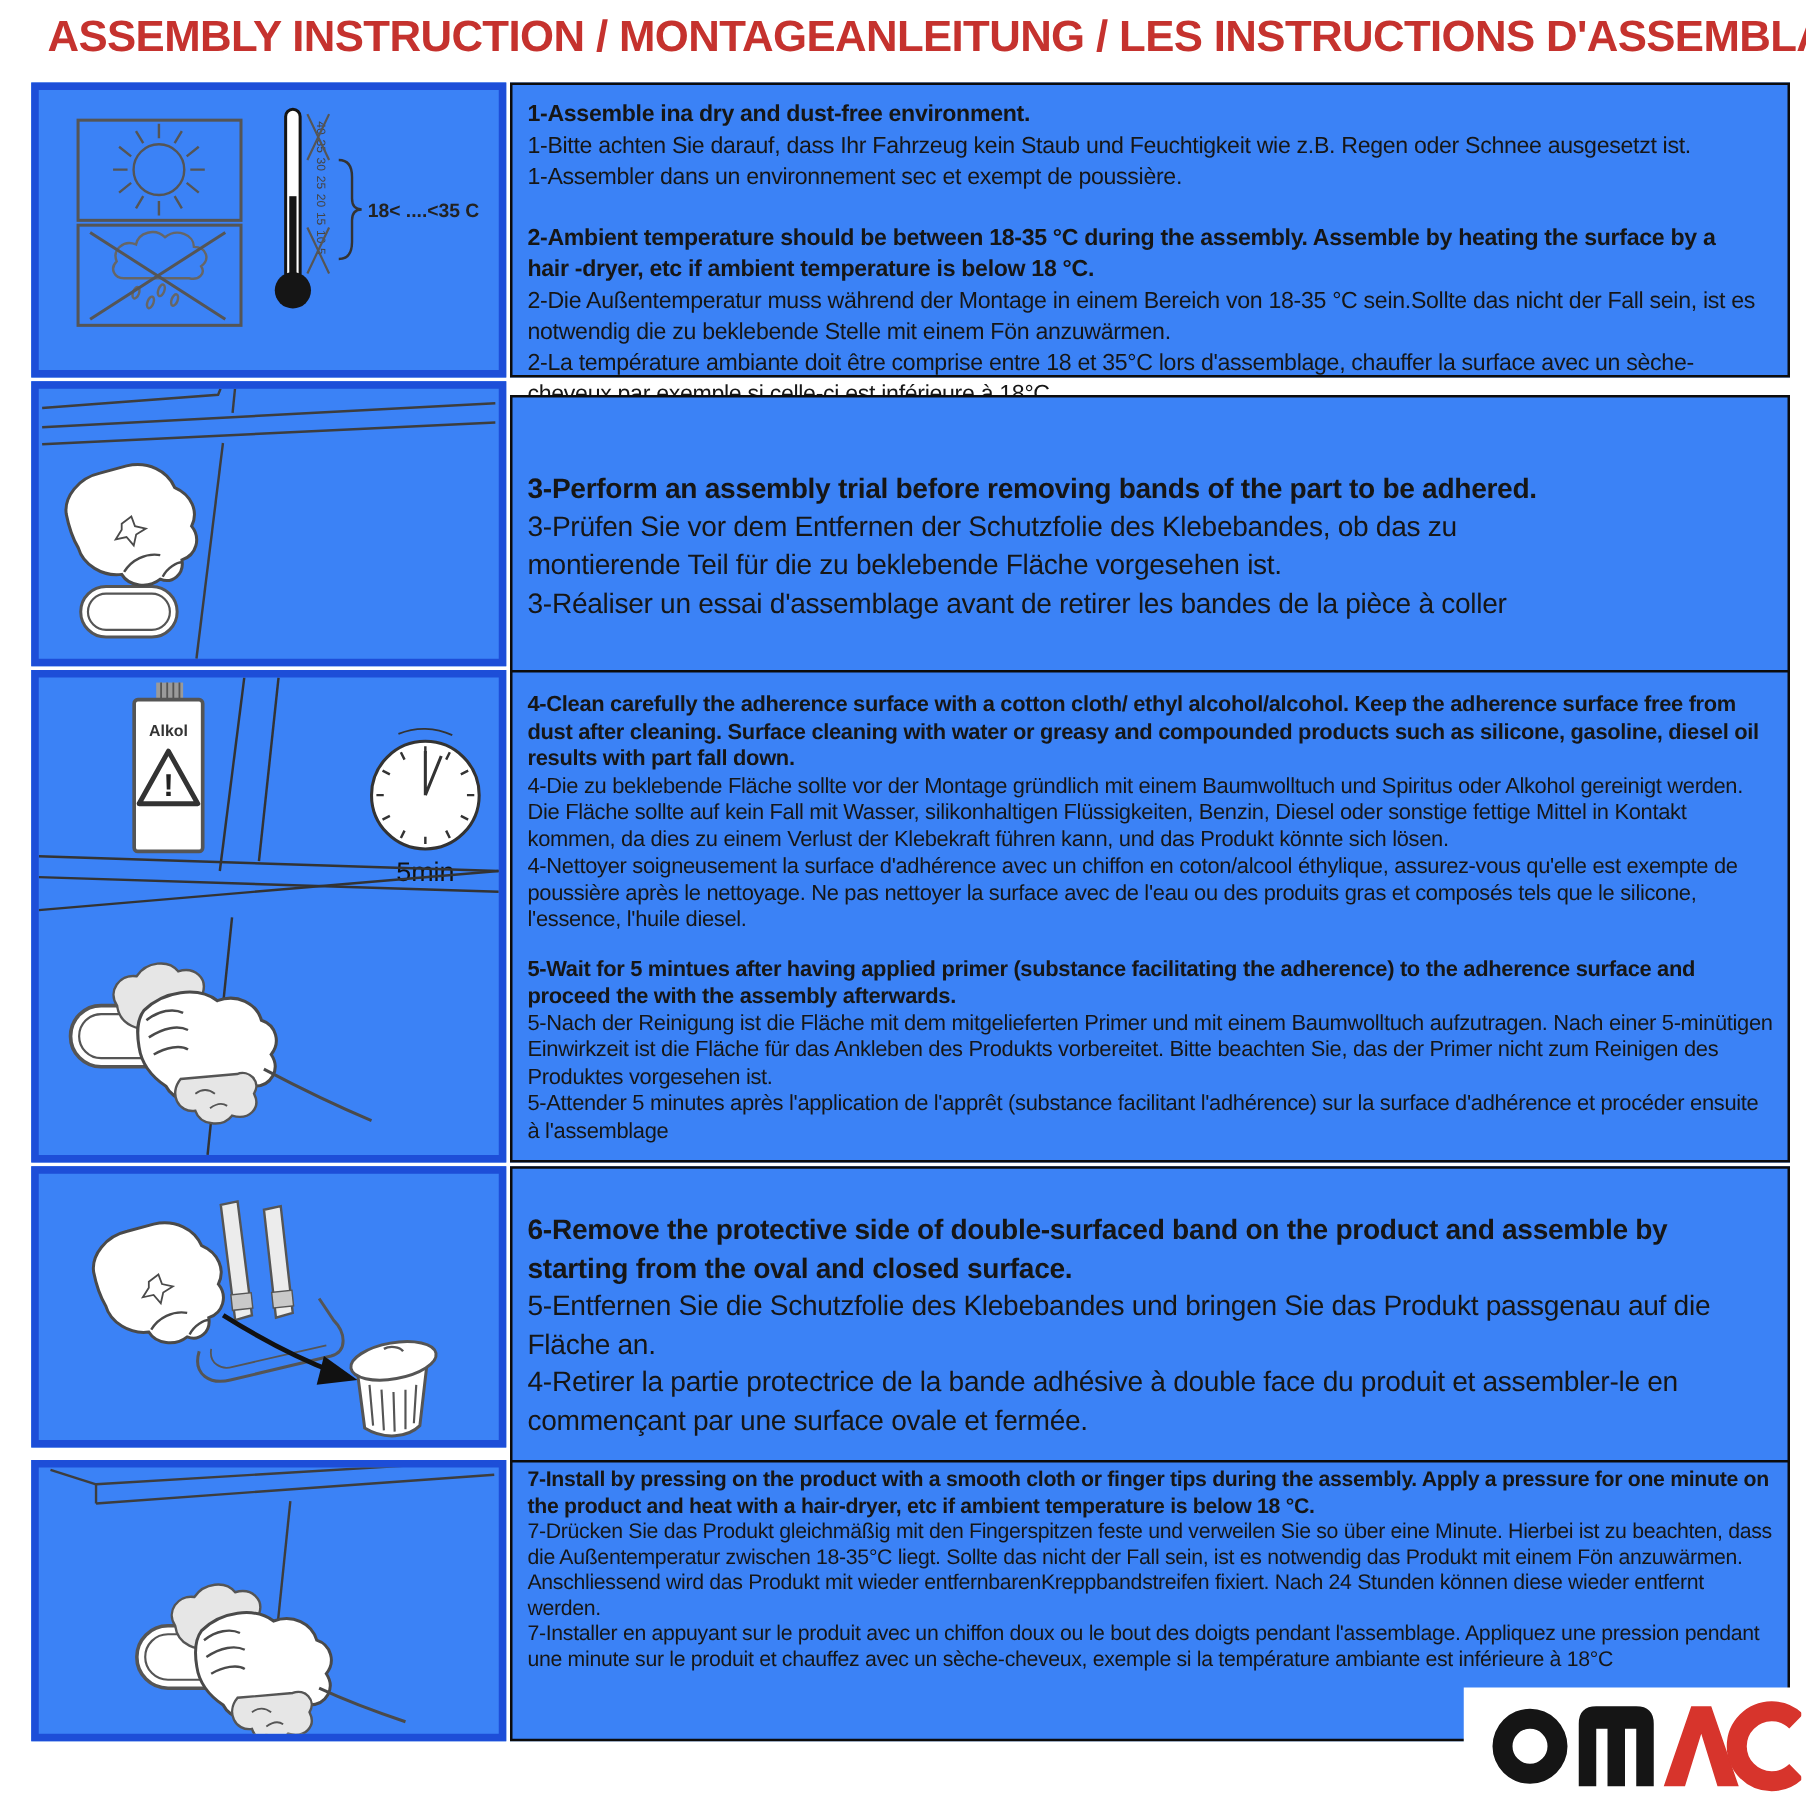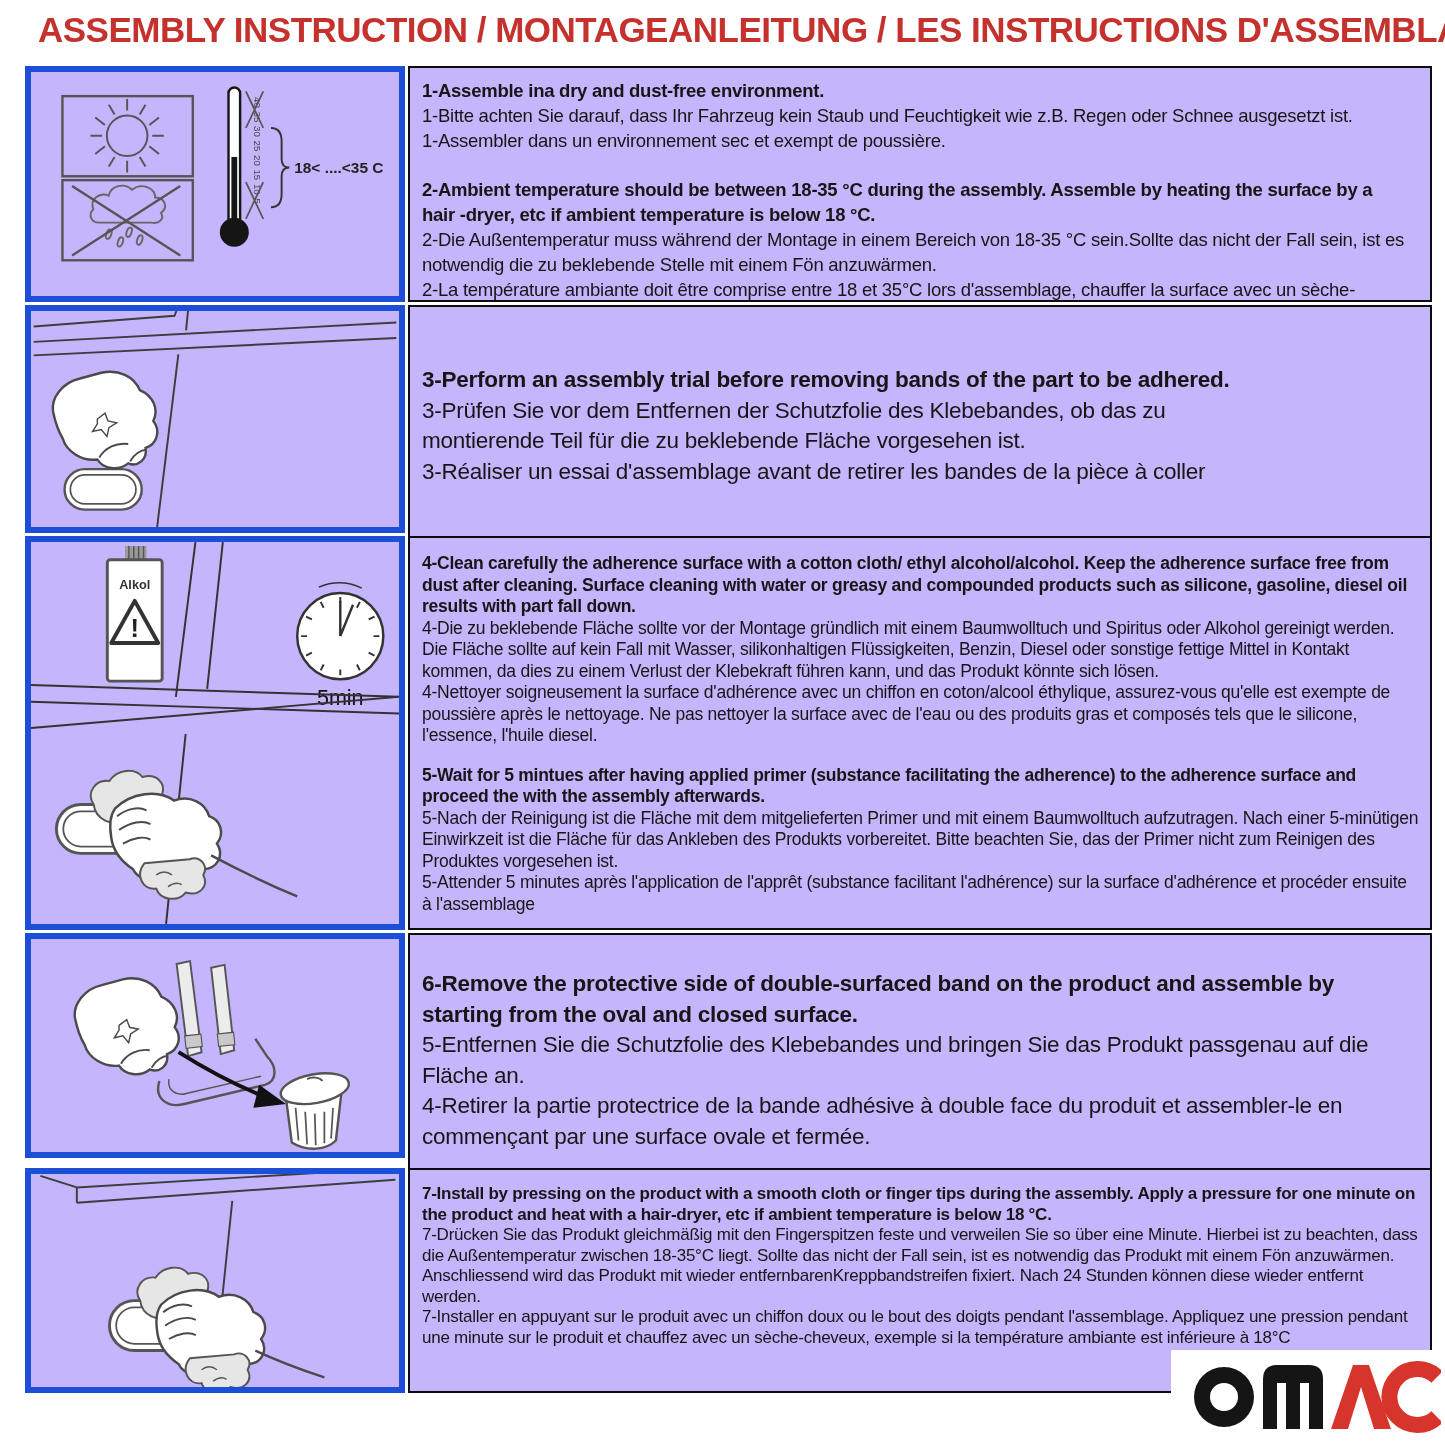--- a/index.html
+++ b/index.html
@@ -1,39 +1,39 @@
 <!DOCTYPE html>
 <html><head>
 <meta charset="utf-8">
 <style>
   html,body{margin:0;padding:0;background:#fff;}
   .page{position:relative;width:1445px;height:1445px;background:#fff;overflow:hidden;
         font-family:"Liberation Sans","DejaVu Sans",sans-serif;color:#161616;}
   .title{position:absolute;left:38px;top:10px;width:1400px;margin:0;
          font-size:35px;font-weight:700;letter-spacing:-0.5px;color:#c5322e;white-space:nowrap;}
-  .box{position:absolute;background:#c4b5fd;box-sizing:border-box;}
+  .box{position:absolute;background:#3b82f6;box-sizing:border-box;}
   .left{left:25px;width:380px;border:6px solid #1d4ed8;}
   .right{left:408px;width:1024px;border:2.5px solid #0c0c0c;}
   .left svg{position:absolute;left:0;top:0;width:100%;height:100%;}
   .txt p{margin:0;letter-spacing:-0.25px;}
   .b{font-weight:700;}
   .fs-a{font-size:18.5px;line-height:25px;}
   .fs-b{font-size:22.5px;line-height:30.5px;}
   .fs-c{font-size:17.5px;line-height:21.5px;}
   .fs-d{font-size:17px;line-height:20.5px;}
   .gap{margin-top:24px !important;}
   .gap-sm{margin-top:18px !important;}
   .w-m{max-width:820px;}
   .w-n{max-width:950px;}
   .w-o{max-width:985px;}
   .r1{padding:10px 8px 0 12px;}
   .r2{padding:58px 8px 0 12px;}
   .r3{padding:15px 10px 0 12px;}
   .r4{padding:34px 8px 0 12px;}
-  .r5{padding:14px 10px 0 12px;}
+  .r5{padding:4px 10px 0 12px;}
   .logo{position:absolute;right:4px;top:1350px;height:94px;background:#fff;
         padding-left:20px;display:flex;align-items:center;z-index:5;}
 </style>
 </head>
 <body>
 
 <div class="page">
 
   <h1 class="title">ASSEMBLY INSTRUCTION / MONTAGEANLEITUNG / LES INSTRUCTIONS D'ASSEMBLAGE</h1>
 
@@ -93,21 +93,21 @@
       </g>
       <rect x="32" y="164" width="80" height="42" rx="21" stroke="#555" stroke-width="2.5" fill="#fff"></rect>
       <rect x="38" y="170" width="68" height="30" rx="15" stroke="#555" stroke-width="1.8" fill="none"></rect>
       <g transform="translate(14,62)">
         <path d="M6,42 C4,28 16,12 34,8 L56,2 C74,-2 90,6 96,20 C110,26 116,40 110,52 C118,62 114,76 102,80 C104,92 94,100 84,96 C74,104 58,102 52,92 C36,94 20,84 16,70 C10,60 8,52 6,42 Z" fill="#fff" stroke="#4a4a4a" stroke-width="2.5"></path>
         <path d="M54,90 C60,80 72,74 84,76 M86,94 C90,86 98,82 102,82" stroke="#4a4a4a" stroke-width="2" fill="none"></path>
         <path d="M52,50 l8,-6 l3,8 l9,2 l-8,5 l-2,9 l-6,-7 l-9,2 l5,-8 Z" fill="#fff" stroke="#4a4a4a" stroke-width="1.5"></path>
       </g>
     </svg>
   </div>
-  <div class="box right txt fs-b r2" style="top:305px;height:288px;">
+  <div class="box right txt fs-b r2" style="top:316px;height:288px;">
     <p class="b">3-Perform an assembly trial before removing bands of the part to be adhered.</p>
     <p class="w-m">3-Prüfen Sie vor dem Entfernen der Schutzfolie des Klebebandes, ob das zu montierende Teil für die zu beklebende Fläche vorgesehen ist.</p>
     <p>3-Réaliser un essai d'assemblage avant de retirer les bandes de la pièce à coller</p>
   </div>
 
   <div class="box left" style="top:536px;height:394px;">
     <svg viewBox="0 0 376 390">
       <g>
         <rect x="96" y="4" width="22" height="15" fill="#9a9a9a"></rect>
         <path d="M100,4 V19 M105,4 V19 M110,4 V19 M115,4 V19" stroke="#555" stroke-width="1.5"></path>

